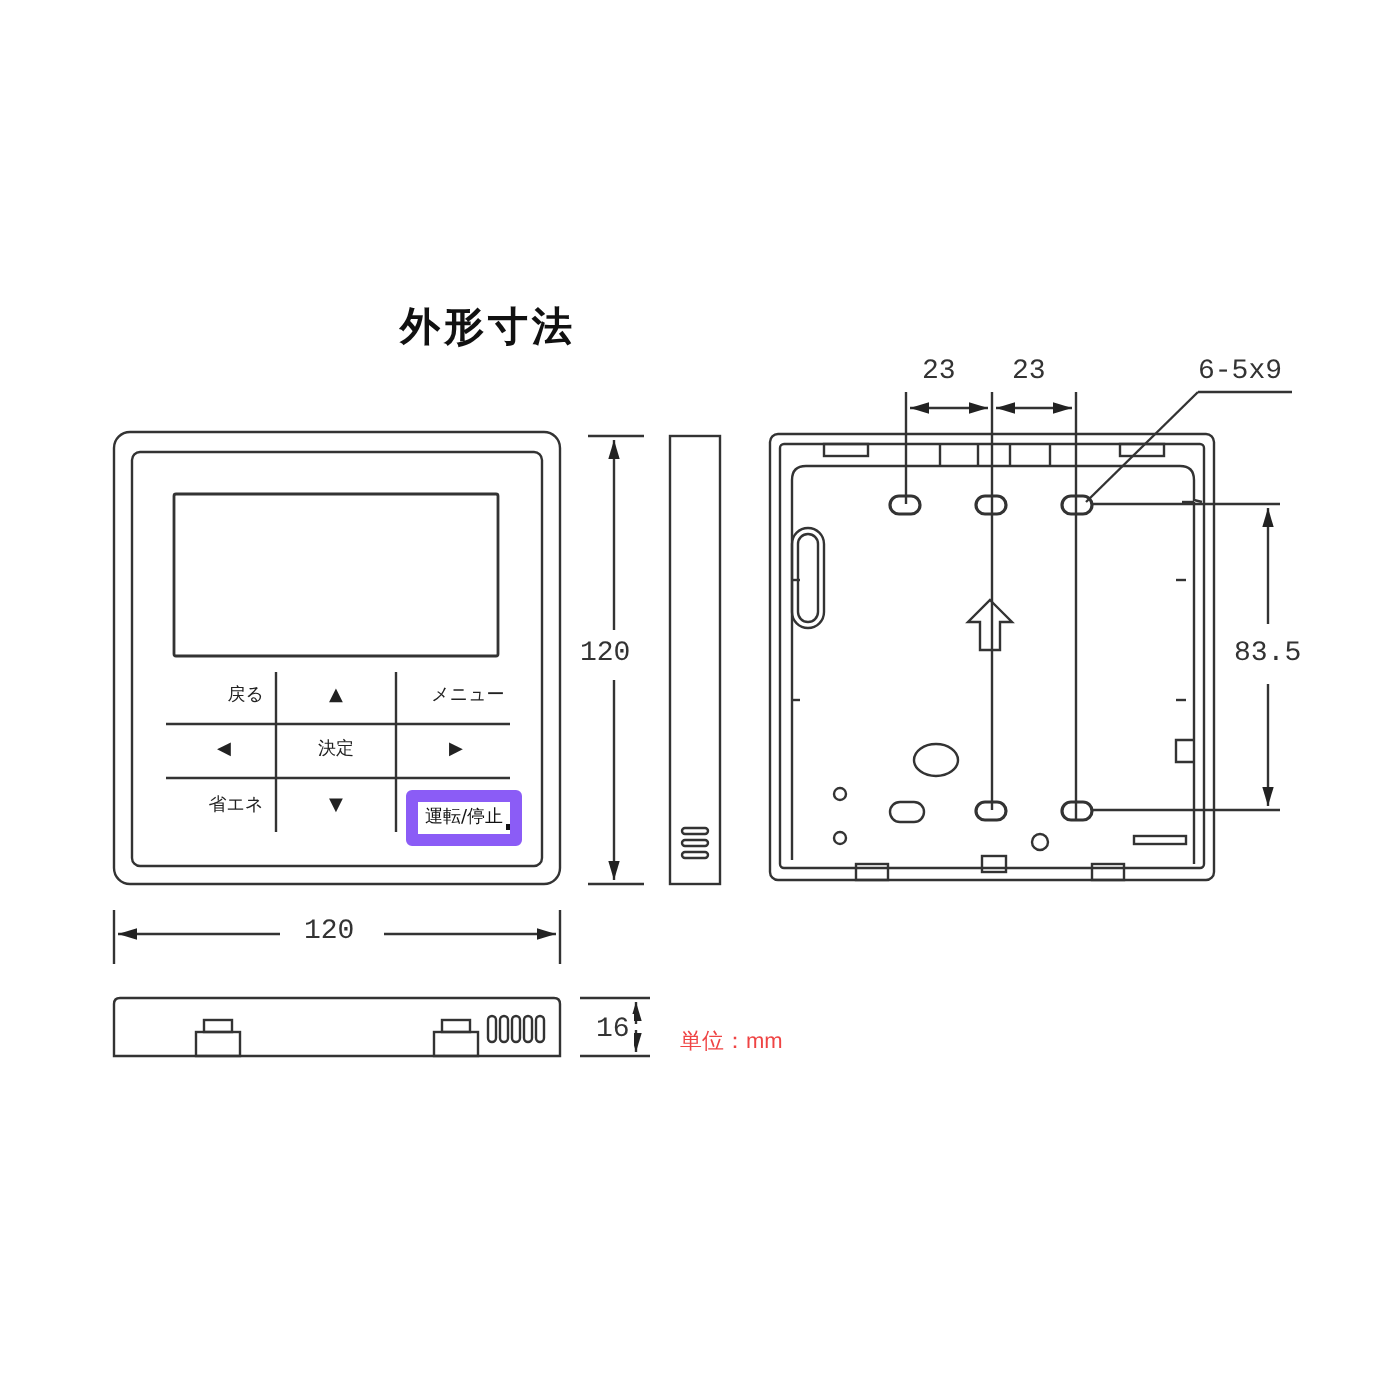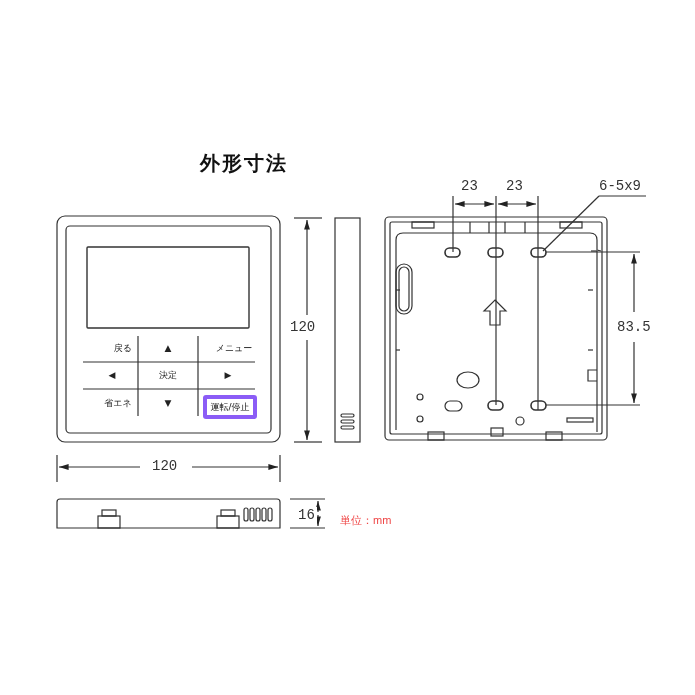--- a/index.html
+++ b/index.html
@@ -4,21 +4,21 @@
 <style>
   html, body { margin: 0; padding: 0; background: #ffffff; }
   body { width: 695px; height: 695px; position: relative; overflow: hidden;
          font-family: "DejaVu Sans", sans-serif; color: #222; }
   svg { position: absolute; left: 0; top: 0; }
   .title { position: absolute; left: 200px; top: 150px; font-size: 20px; font-weight: bold;
            letter-spacing: 2px; color: #111; font-family: "DejaVu Sans", sans-serif; }
   .dim { position: absolute; font-size: 14px; color: #333; font-family: Liberation Mono, monospace; background: #fff; padding: 0 2px; line-height: 16px; }
   .btn-label { position: absolute; font-size: 9px; color: #222; text-align: center; font-family: "DejaVu Sans", sans-serif; line-height: 12px; }
   .unit { position: absolute; left: 340px; top: 513px; font-size: 11px; color: #ef4444; font-family: Liberation Sans, sans-serif; }
-  .run-stop { position: absolute; left: 203px; top: 395px; width: 46px; height: 16px; border: 4px solid #8b5cf6; border-radius: 3px;
+  .run-stop { position: absolute; left: 203px; top: 395px; width: 46px; height: 16px; border: 6px solid #8b5cf6; border-radius: 3px;
               font-size: 9px; line-height: 16px; text-align: center; color: #111; font-family: "DejaVu Sans", sans-serif; }
 </style>
 </head>
 <body>
 
 <div class="title">外形寸法</div>
 
 <svg width="695" height="695" viewBox="0 0 695 695">
   <defs>
     <marker id="arr" viewBox="0 0 10 10" refX="10" refY="5" markerWidth="8" markerHeight="8" orient="auto-start-reverse">

